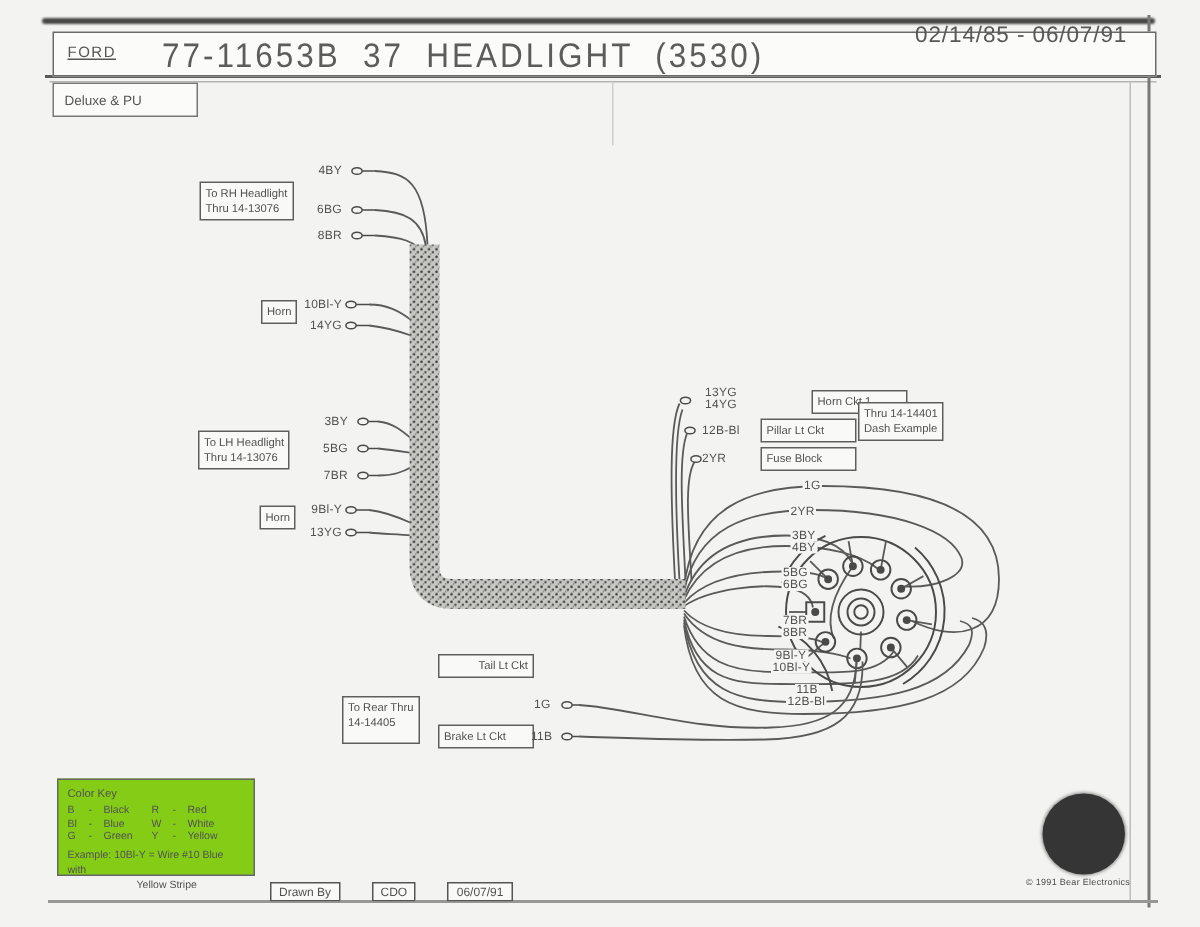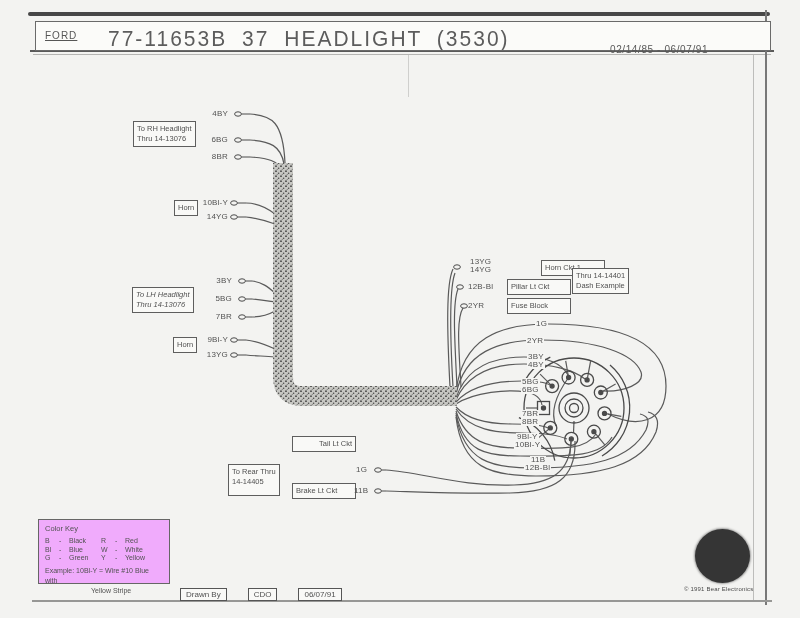--- a/index.html
+++ b/index.html
@@ -4,34 +4,34 @@
 <style>
   html,body{margin:0;padding:0;}
   body{width:800px;height:618px;background:#f3f3f1;font-family:"Liberation Sans",sans-serif;position:relative;overflow:hidden;}
   #stage{position:absolute;inset:0;}
   
   .art{position:absolute;z-index:0;}
   
   #header-rect{position:absolute;left:35px;top:21px;width:734px;height:28px;border:1.5px solid #6a6a6a;background:#fbfbf9;z-index:2;}
   #brand{position:absolute;left:45px;top:30px;font-size:10px;letter-spacing:1px;color:#565656;z-index:3;text-decoration:underline;}
   #title{position:absolute;left:108px;top:25px;font-size:21px;font-weight:400;letter-spacing:2px;word-spacing:7px;color:#5c5c5c;z-index:3;transform:scaleY(1.08);transform-origin:left top;white-space:nowrap;}
-  #dates{position:absolute;left:610px;top:44px;font-size:10px;letter-spacing:.6px;color:#585858;z-index:3;}
+  #dates{position:absolute;left:610px;top:15px;font-size:15px;letter-spacing:.6px;color:#585858;z-index:3;}
   #variant-tab{position:absolute;left:35px;top:55px;width:88px;height:21px;border:1px solid #777;background:#fbfbf9;font-size:9px;color:#555;display:flex;align-items:center;padding-left:7px;z-index:3;}
   
   .lbl{position:absolute;font-size:8px;color:#525252;letter-spacing:.2px;white-space:nowrap;z-index:3;line-height:1;}
   .lbl.r{text-align:right;}
   .wl{background:#f5f5f3;padding:0 1px;}
   .bx{position:absolute;border:1px solid #5e5e5e;background:#f9f9f7;font-size:7.5px;color:#515151;padding:2px 3px;line-height:1.35;z-index:3;white-space:nowrap;}
   .bx span{display:block;}
   svg{position:absolute;left:0;top:0;z-index:1;}
   .w{stroke:#5a5a5a;stroke-width:1.2;fill:none;}
   .cn{stroke:#4a4a4a;stroke-width:1.3;fill:none;}
   .term{stroke:#4a4a4a;stroke-width:1;fill:none;}
   
-  #color-key{position:absolute;left:38px;top:519px;width:132px;height:65px;border:1px solid #666;background:#f0abfc;z-index:3;font-size:7px;color:#525252;padding:4px 6px;box-sizing:border-box;}
+  #color-key{position:absolute;left:38px;top:519px;width:132px;height:65px;border:1px solid #666;background:#84cc16;z-index:3;font-size:7px;color:#525252;padding:4px 6px;box-sizing:border-box;}
   #color-key .ckt{font-size:7.5px;margin-bottom:4px;}
   .ckrow{display:flex;margin-bottom:1.5px;}
   .ckcell{width:56px;display:flex;}
   .ckcell .a{width:14px;}
   .ckcell .d{width:10px;}
   #ck-example{margin-top:5px;line-height:1.4;}
   #ck-example .l2{padding-left:46px;}
   
   #drawn-table{position:absolute;left:158px;top:588px;display:flex;z-index:3;font-size:8px;color:#515151;}
   #drawn-table div{border:1px solid #555;background:#f9f9f7;height:11px;line-height:11px;padding:0 5px;margin-right:-1px;margin-left:22px;}
@@ -48,20 +48,21 @@
   <div class="art" style="left:33px;top:54px;width:738px;height:1px;background:#b5b5b3;"></div>
   <div class="art" style="left:765px;top:10px;width:2px;height:595px;background:#787878;"></div>
   <div class="art" style="left:753px;top:55px;width:1px;height:545px;background:#bdbdbb;"></div>
   <div class="art" style="left:408px;top:55px;width:1px;height:42px;background:#cfcfcd;"></div>
   <div class="art" style="left:32px;top:600px;width:740px;height:2px;background:#979795;"></div>
 
   <div id="header-rect"></div>
   <div id="brand">FORD</div>
   <div id="title">77-11653B 37 HEADLIGHT (3530)</div>
   <div id="dates">02/14/85 - 06/07/91</div>
+  <div id="variant-tab">Deluxe &amp; PU</div>
 
   <svg width="800" height="618">
     <defs>
       <pattern id="stip" width="5" height="5" patternUnits="userSpaceOnUse">
         <rect width="5" height="5" fill="#c7c7c3"></rect>
         <circle cx="1" cy="1.2" r="0.85" fill="#3c3c3c"></circle>
         <circle cx="3.6" cy="3.2" r="0.8" fill="#4a4a4a"></circle>
         <circle cx="2.2" cy="4.4" r="0.5" fill="#666"></circle>
       </pattern>
     </defs>
@@ -188,21 +189,21 @@
     </g>
   </svg>
 
   <div class="bx" style="left:133px;top:121px;">
     <span>To RH Headlight</span>
     <span>Thru 14-13076</span>
   </div>
   <div class="bx" style="left:174px;top:200px;">
     <span>Horn</span>
   </div>
-  <div class="bx" style="left:132px;top:287px;font-style:italic;">
+  <div class="bx" style="left:132px;top:287px;">
     <span>To LH Headlight</span>
     <span>Thru 14-13076</span>
   </div>
   <div class="bx" style="left:173px;top:337px;">
     <span>Horn</span>
   </div>
   <div class="bx" style="left:507px;top:260px;width:56px;margin-left:34px;">
     <span>Horn Ckt 1</span>
   </div>
   <div class="bx" style="left:507px;top:279px;width:56px;">

